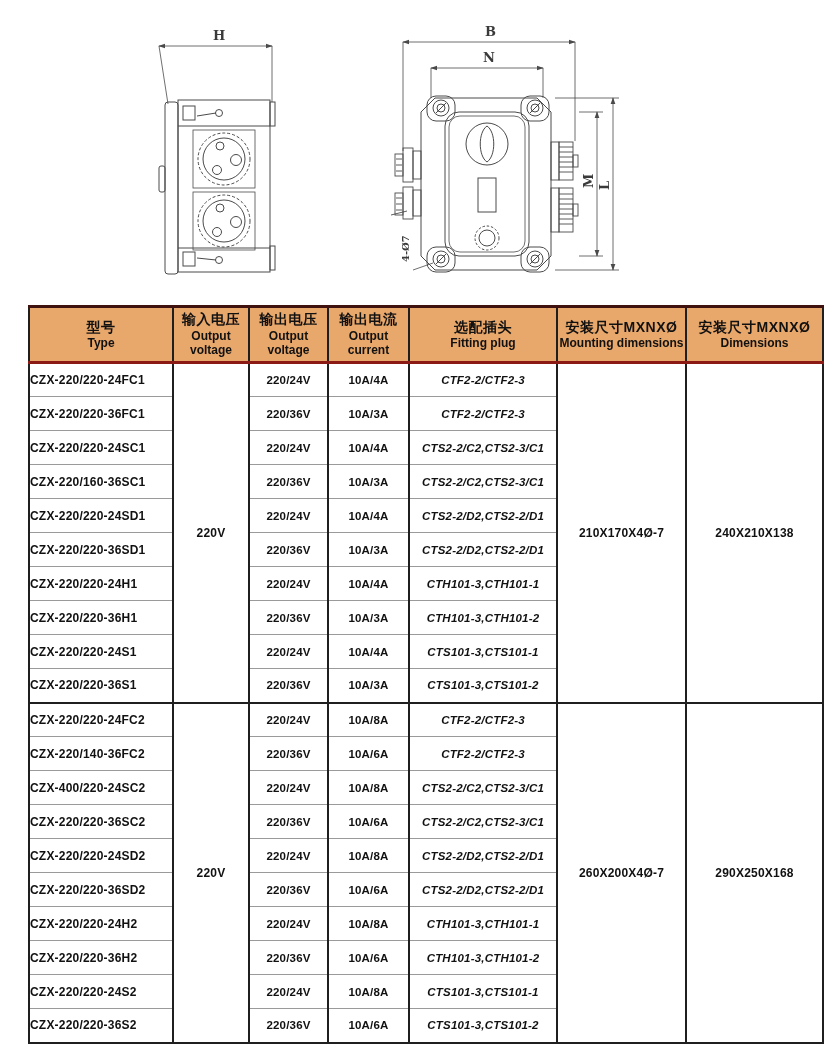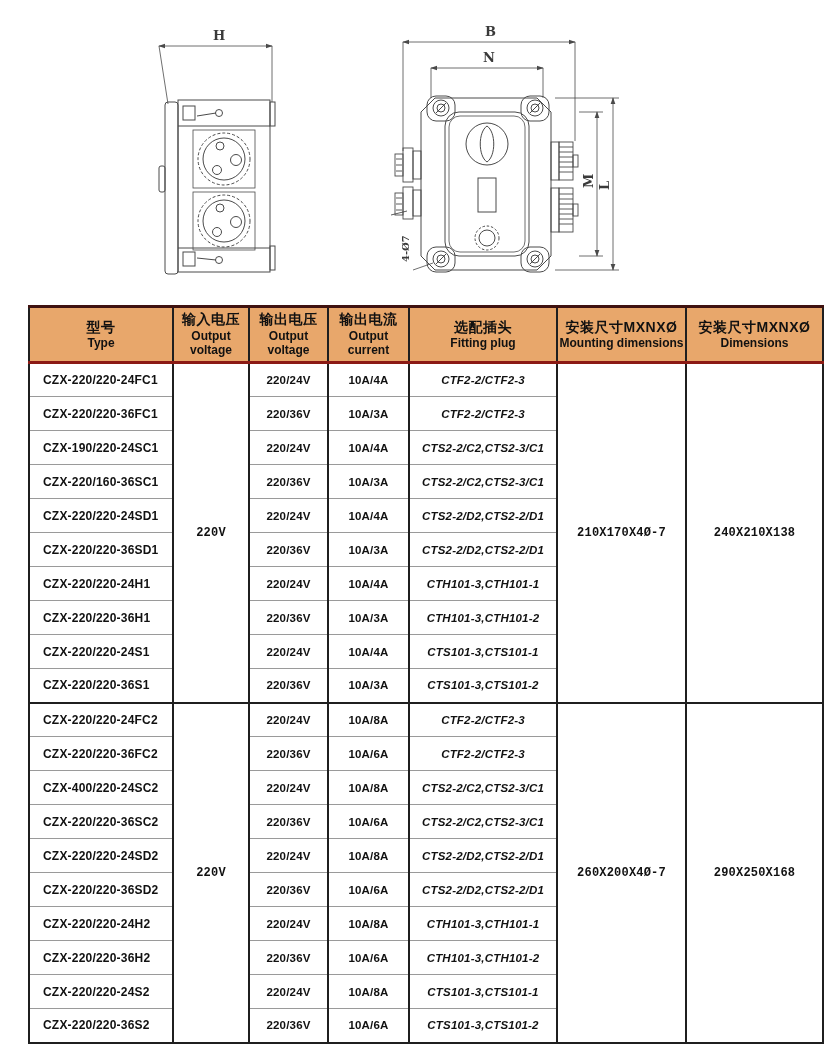--- a/index.html
+++ b/index.html
@@ -45,23 +45,23 @@
   thead .cn{font-size:14px;font-weight:bold;letter-spacing:.5px;line-height:1.25;}
   thead .en{font-size:12px;font-weight:bold;line-height:1.2;}
 
   tbody td{
     border-left:2px solid var(--grid);border-right:2px solid var(--grid);
     border-top:1px solid var(--row-line);border-bottom:1px solid var(--row-line);
     height:34px;vertical-align:middle;text-align:center;
     font-size:11.5px;font-weight:bold;letter-spacing:.2px;
     white-space:nowrap;overflow:hidden;
   }
-  tbody td.model{text-align:left;padding-left:13px;font-size:12px;}
+  tbody td.model{text-align:left;font-size:12px;}
   tbody td.plug{font-size:11.5px;font-style:italic;}
-  tbody td.merged{font-size:12px;font-family:Liberation Mono, monospace;}
+  tbody td.merged{font-size:12px;}
   tr.group-start td{border-top:2px solid var(--grid);}
   tbody tr:last-child td{border-bottom:2px solid var(--grid);}
 </style>
 </head>
 <body>
 
 <div class="page">
 
   <div class="drawings">
 
@@ -293,21 +293,21 @@
           <td class="merged" rowspan="10">210X170X4Ø-7</td>
           <td class="merged" rowspan="10">240X210X138</td>
         </tr>
         <tr>
           <td class="model">CZX-220/220-36FC1</td>
           <td class="">220/36V</td>
           <td class="">10A/3A</td>
           <td class="plug">CTF2-2/CTF2-3</td>
         </tr>
         <tr>
-          <td class="model">CZX-190/220-24SC1</td>
+          <td class="model">CZX-220/220-24SC1</td>
           <td class="">220/24V</td>
           <td class="">10A/4A</td>
           <td class="plug">CTS2-2/C2,CTS2-3/C1</td>
         </tr>
         <tr>
           <td class="model">CZX-220/160-36SC1</td>
           <td class="">220/36V</td>
           <td class="">10A/3A</td>
           <td class="plug">CTS2-2/C2,CTS2-3/C1</td>
         </tr>
@@ -350,21 +350,21 @@
         <tr class="group-start">
           <td class="model">CZX-220/220-24FC2</td>
           <td class="merged" rowspan="10">220V</td>
           <td class="">220/24V</td>
           <td class="">10A/8A</td>
           <td class="plug">CTF2-2/CTF2-3</td>
           <td class="merged" rowspan="10">260X200X4Ø-7</td>
           <td class="merged" rowspan="10">290X250X168</td>
         </tr>
         <tr>
-          <td class="model">CZX-220/220-36FC2</td>
+          <td class="model">CZX-220/140-36FC2</td>
           <td class="">220/36V</td>
           <td class="">10A/6A</td>
           <td class="plug">CTF2-2/CTF2-3</td>
         </tr>
         <tr>
           <td class="model">CZX-400/220-24SC2</td>
           <td class="">220/24V</td>
           <td class="">10A/8A</td>
           <td class="plug">CTS2-2/C2,CTS2-3/C1</td>
         </tr>

